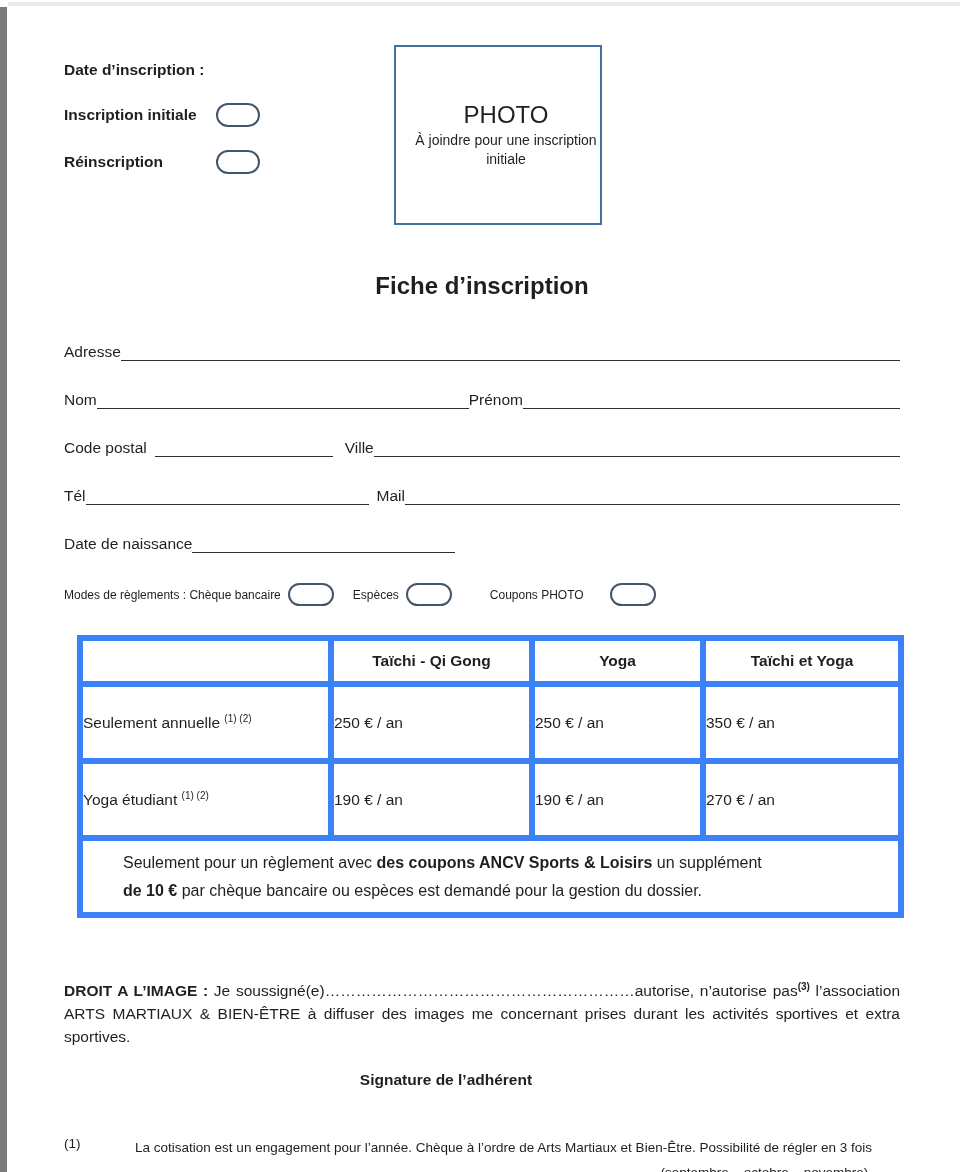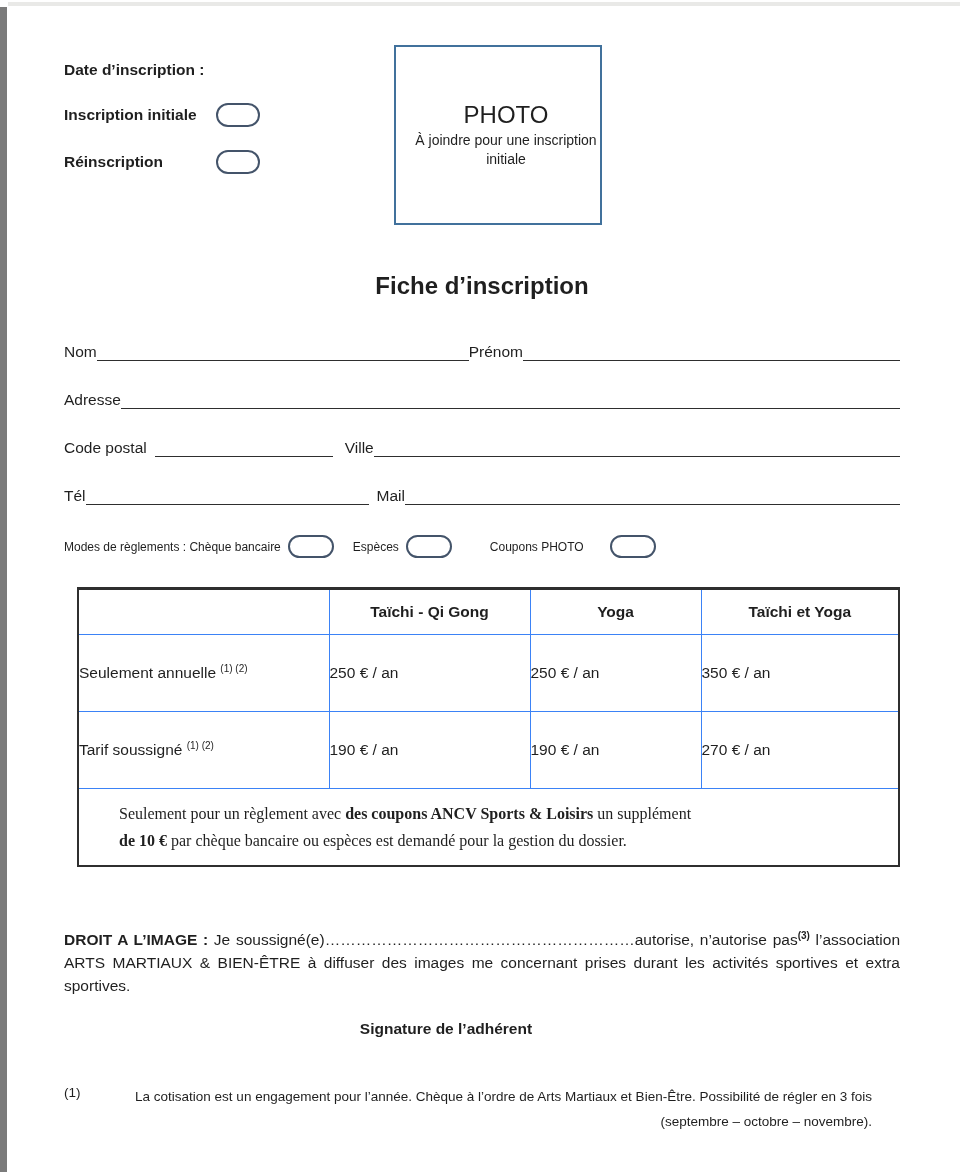--- a/index.html
+++ b/index.html
@@ -62,25 +62,25 @@
   .modes .opt3 { margin-left:38px; }
   .modes .oval.last { margin-left:26px; }
 
   
   table.pricing {
     margin:29px 0 0 13px; width:821px;
     border-collapse:collapse; table-layout:fixed;
     border:2px solid #2f2f2f; border-top-width:3px;
     font-size:15.5px;
   }
-  table.pricing th, table.pricing td { border:1px solid #3b82f6; vertical-align:middle; }
+  table.pricing th, table.pricing td { border:6px solid #3b82f6; vertical-align:middle; }
   table.pricing thead th { height:46px; font-weight:bold; }
   table.pricing tbody td { height:77px; font-weight:normal; }
   table.pricing sup { font-size:10px; font-weight:normal; }
-  td.note-cell { height:94px; font-size:16px; line-height:1.7; padding:6px 40px;font-family:Liberation Serif, serif; }
+  td.note-cell { height:94px; font-size:16px; line-height:1.7; padding:6px 40px; }
 
   
   .droit { margin-top:57px; font-size:15.5px; line-height:23px; text-align:justify; }
   .droit .hd { font-weight:bold; }
   .droit sup { font-size:10px; font-weight:bold; }
   .signature { margin-top:23px; margin-right:72px; text-align:center; font-weight:bold; font-size:15.5px; }
 
   
   .footnotes { margin-top:47px; font-size:13.5px; }
   .footnote { display:flex; }
@@ -110,43 +110,47 @@
     <div class="photo-box">
       <div class="photo-title">PHOTO</div>
       <div class="photo-sub">À joindre pour une inscription initiale</div>
     </div>
   </div>
 
   <h1 class="page-title">Fiche d’inscription</h1>
 
   <div class="fields">
     <div class="field-line">
+      <span class="lbl">Adresse</span>
+      <span class="fill grow"></span>
+    </div>
+    <div class="field-line">
       <span class="lbl">Nom</span>
       <span class="fill w372"></span>
       <span class="lbl">Prénom</span>
-      <span class="fill grow"></span>
-    </div>
-    <div class="field-line">
-      <span class="lbl">Adresse</span>
       <span class="fill grow"></span>
     </div>
     <div class="field-line">
       <span class="lbl">Code postal</span>
       <span class="sp8"></span>
       <span class="fill w178"></span>
       <span class="sp12"></span>
       <span class="lbl">Ville</span>
       <span class="fill grow"></span>
     </div>
     <div class="field-line">
       <span class="lbl">Tél</span>
       <span class="fill w283"></span>
       <span class="sp8"></span>
       <span class="lbl">Mail</span>
       <span class="fill grow"></span>
+    </div>
+    <div class="field-line">
+      <span class="lbl">Date de naissance</span>
+      <span class="fill w263"></span>
     </div>
   </div>
 
   <div class="modes">
     <span>Modes de règlements : Chèque bancaire</span>
     <span class="oval"></span>
     <span class="opt2">Espèces</span>
     <span class="oval"></span>
     <span class="opt3">Coupons PHOTO</span>
     <span class="oval last"></span>
@@ -172,21 +176,21 @@
         <td>
           <span>Seulement annuelle</span>
           <sup>(1) (2)</sup>
         </td>
         <td>250 € / an</td>
         <td>250 € / an</td>
         <td>350 € / an</td>
       </tr>
       <tr>
         <td>
-          <span>Tarif soussigné</span>
+          <span>Yoga étudiant</span>
           <sup>(1) (2)</sup>
         </td>
         <td>190 € / an</td>
         <td>190 € / an</td>
         <td>270 € / an</td>
       </tr>
       <tr>
         <td class="note-cell" colspan="4">
           <span>Seulement pour un règlement avec </span><b>des coupons ANCV Sports &amp; Loisirs</b><span> un supplément</span><br>
           <b>de 10 € </b><span>par chèque bancaire ou espèces est demandé pour la gestion du dossier.</span>

